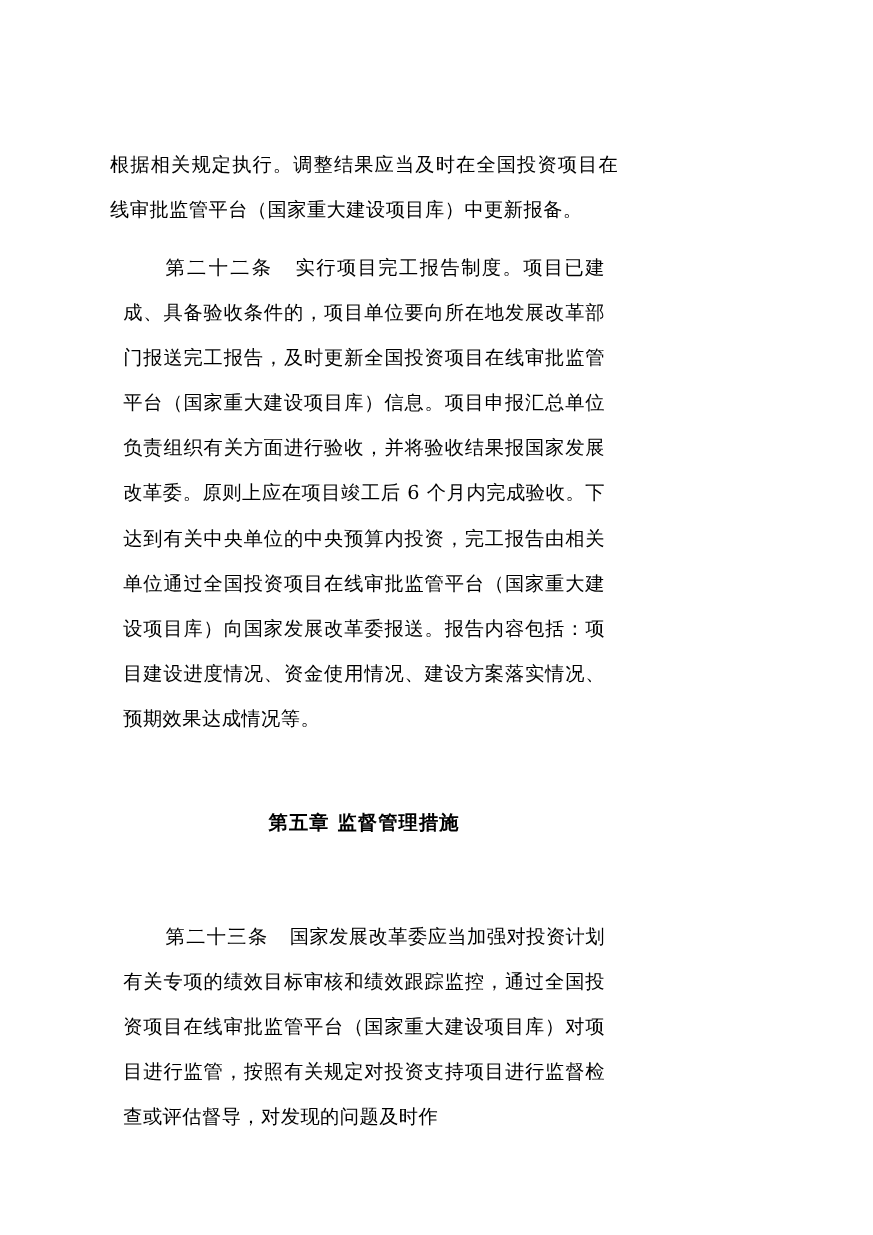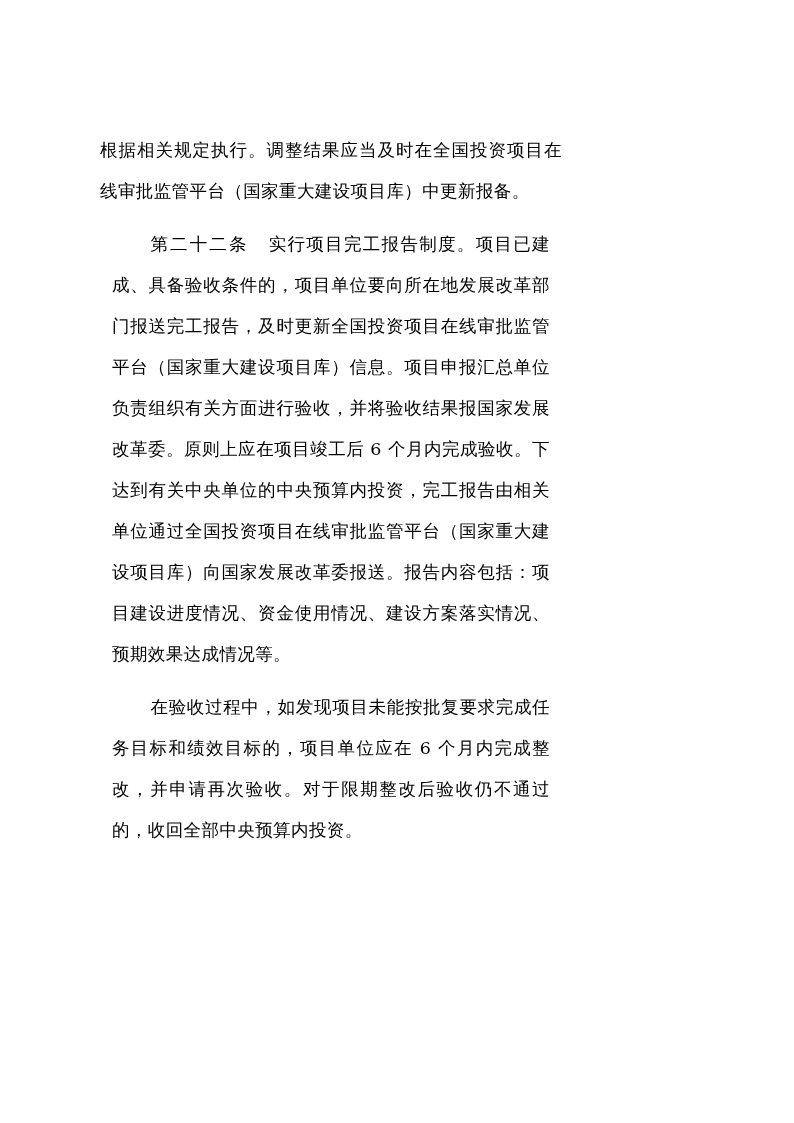--- a/index.html
+++ b/index.html
@@ -54,22 +54,25 @@
 
 <div class="page">
   <div class="doc-body">
 
     <p class="para">根据相关规定执行。调整结果应当及时在全国投资项目在线审批监管平台（国家重大建设项目库）中更新报备。</p>
 
     <p class="indent">
       <span class="article-label">第二十二条</span><span class="article-gap"></span><span>实行项目完工报告制度。项目已建成、具备验收条件的，项目单位要向所在地发展改革部门报送完工报告，及时更新全国投资项目在线审批监管平台（国家重大建设项目库）信息。项目申报汇总单位负责组织有关方面进行验收，并将验收结果报国家发展改革委。原则上应在项目竣工后 6 个月内完成验收。下达到有关中央单位的中央预算内投资，完工报告由相关单位通过全国投资项目在线审批监管平台（国家重大建设项目库）向国家发展改革委报送。报告内容包括：项目建设进度情况、资金使用情况、建设方案落实情况、预期效果达成情况等。</span>
     </p>
 
-    <p class="indent">在验收过程中，如发现项目未能按批复要求完成任务目标和绩效目标的，项目单位应在 6 个月内完成整改，并申请再次验收。对于限期整改后验收仍不通过的，收回全部中央预算内投资。</p>
 
     <div class="gap-before-heading"></div>
 
+    <p class="chapter-heading">第五章  监督管理措施</p>
 
     <div class="gap-after-heading"></div>
 
+    <p class="indent">
+      <span class="article-label">第二十三条</span><span class="article-gap"></span><span>国家发展改革委应当加强对投资计划有关专项的绩效目标审核和绩效跟踪监控，通过全国投资项目在线审批监管平台（国家重大建设项目库）对项目进行监管，按照有关规定对投资支持项目进行监督检查或评估督导，对发现的问题及时作</span>
+    </p>
 
   </div>
 </div>
 
 </body></html>

